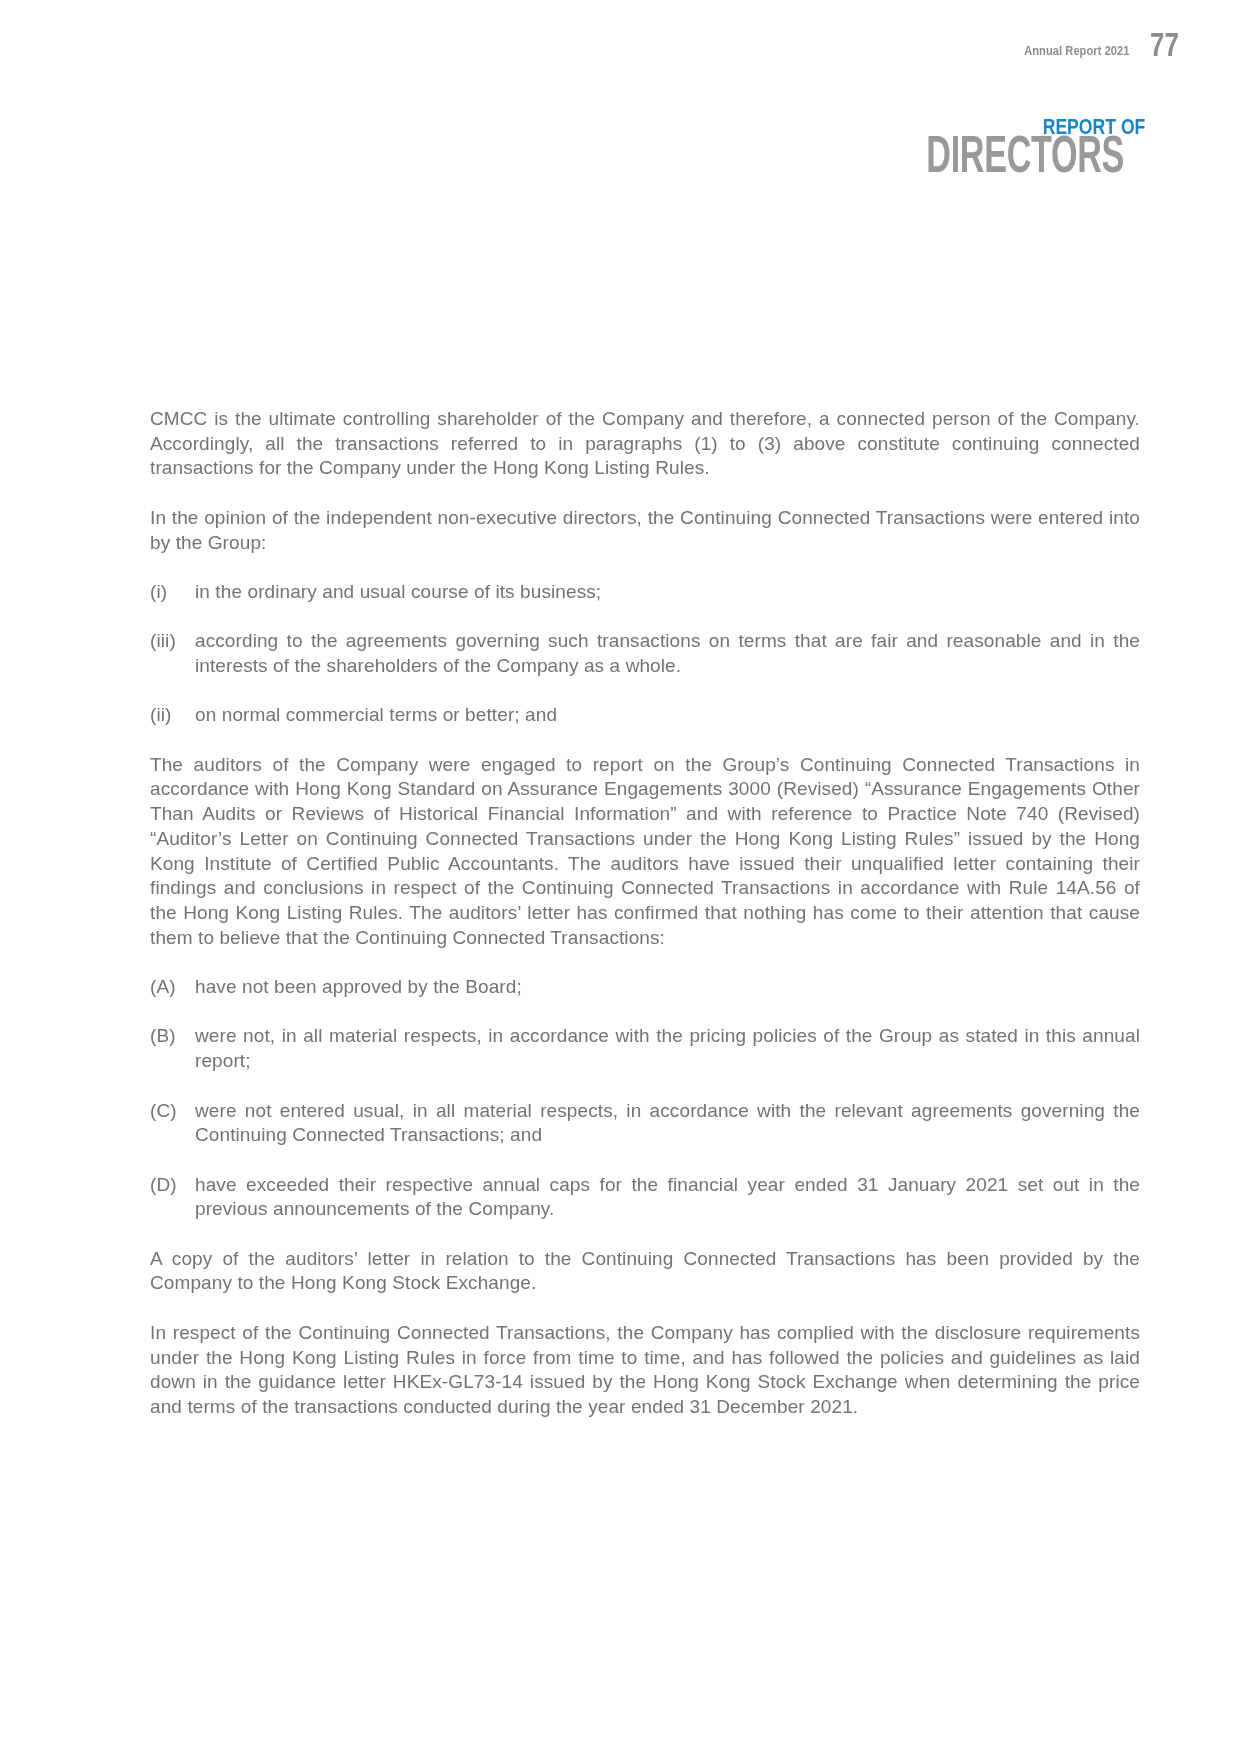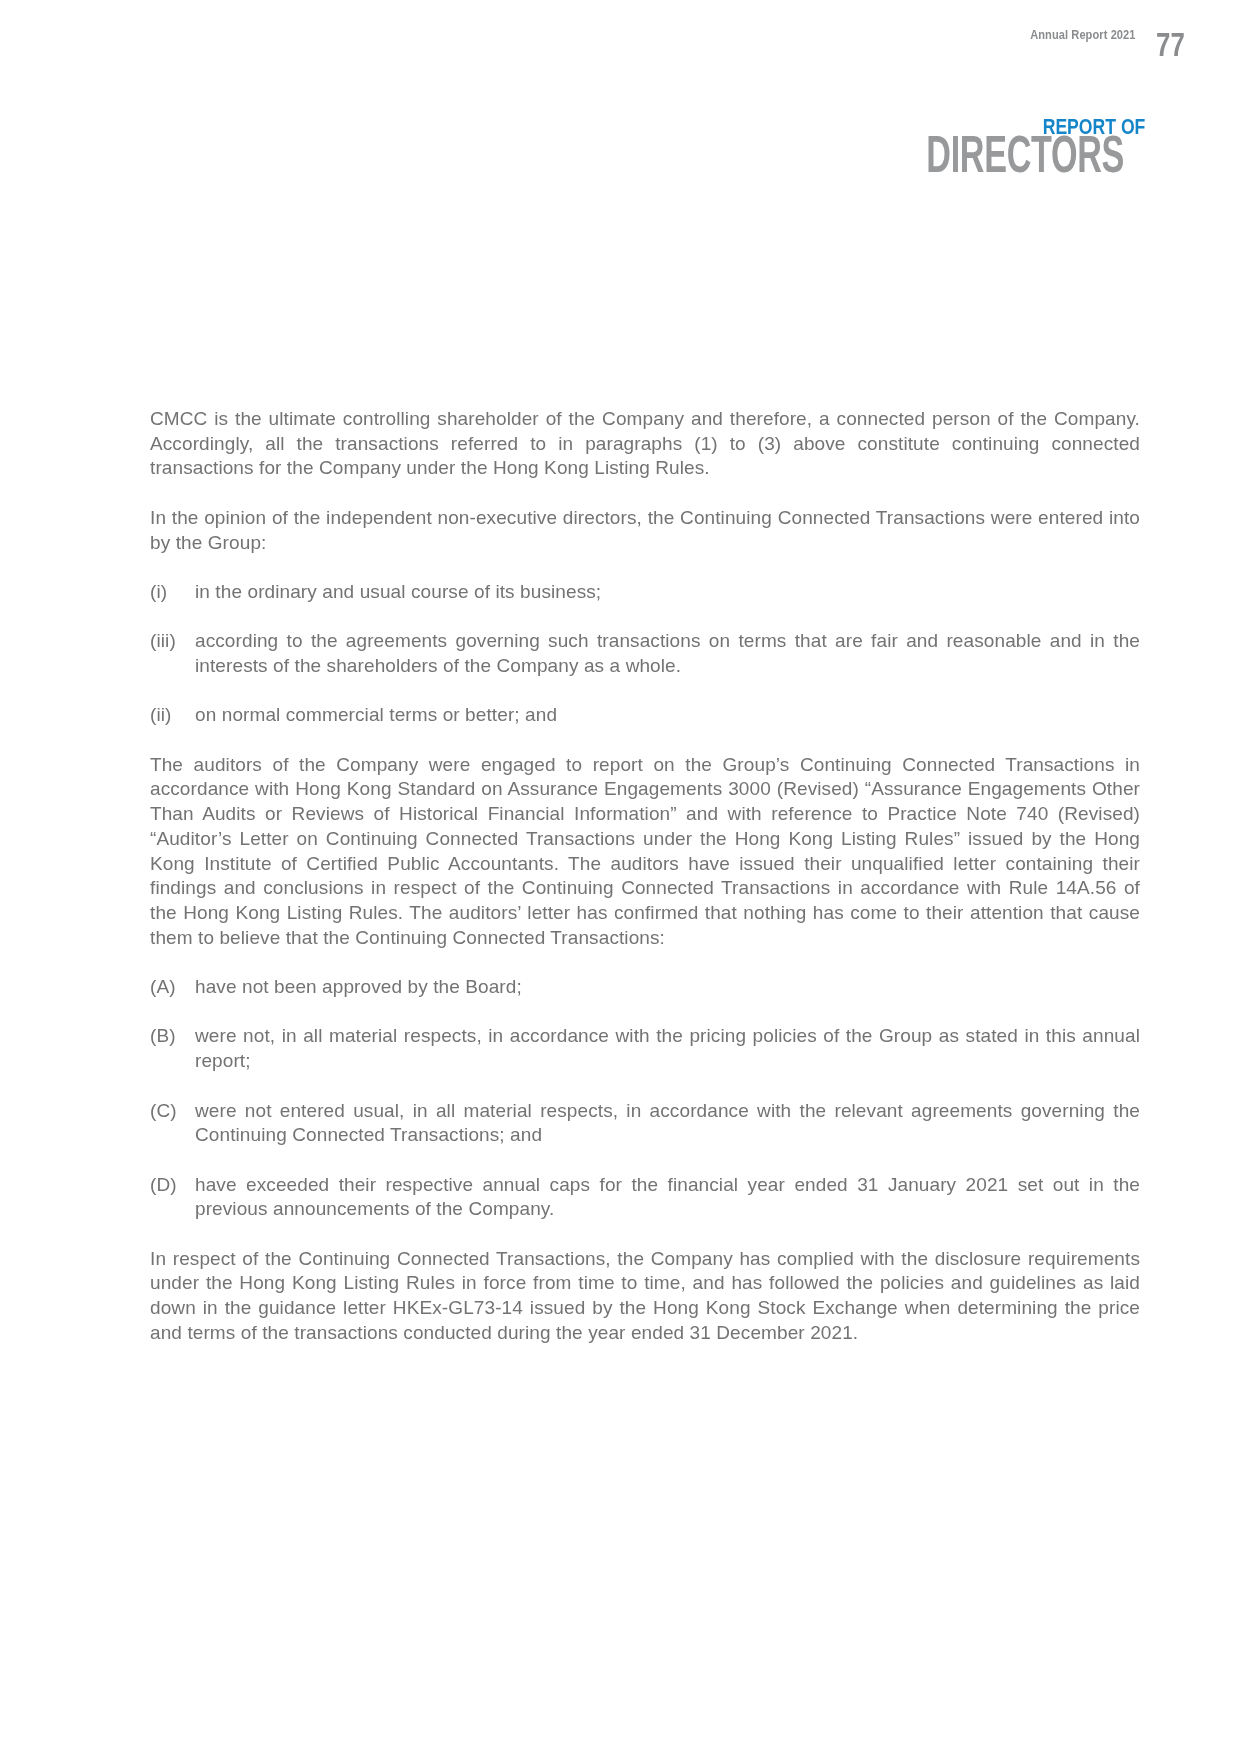--- a/index.html
+++ b/index.html
@@ -10,22 +10,23 @@
     margin: 0 auto;
     background: #ffffff;
     font-family: "Liberation Sans", sans-serif;
     overflow: hidden;
   }
 
   
   .running-header {
     position: absolute;
     top: 28px;
-    right: 56px;
+    right: 62px;
     display: flex;
+    align-items: flex-end;
   }
   .running-header .report-label {
     color: #8a8c8e;
     font-weight: bold;
     font-size: 13.5px;
     line-height: 1;
     letter-spacing: 0.1px;
     transform: scaleX(0.82);
     transform-origin: right bottom;
     padding-bottom: 4px;
@@ -131,18 +132,19 @@
     </div>
     <div class="list-item">
       <div class="list-marker">(C)</div>
       <div class="list-text">were not entered usual, in all material respects, in accordance with the relevant agreements governing the Continuing Connected Transactions; and</div>
     </div>
     <div class="list-item">
       <div class="list-marker">(D)</div>
       <div class="list-text">have exceeded their respective annual caps for the financial year ended 31 January 2021 set out in the previous announcements of the Company.</div>
     </div>
 
+    <p>A copy of the auditors’ letter in relation to the Continuing Connected Transactions has been provided by the Company to the Hong Kong Stock Exchange.</p>
 
     <p>In respect of the Continuing Connected Transactions, the Company has complied with the disclosure requirements under the Hong Kong Listing Rules in force from time to time, and has followed the policies and guidelines as laid down in the guidance letter HKEx-GL73-14 issued by the Hong Kong Stock Exchange when determining the price and terms of the transactions conducted during the year ended 31 December 2021.</p>
 
   </div>
 
 </div>
 
 </body></html>

